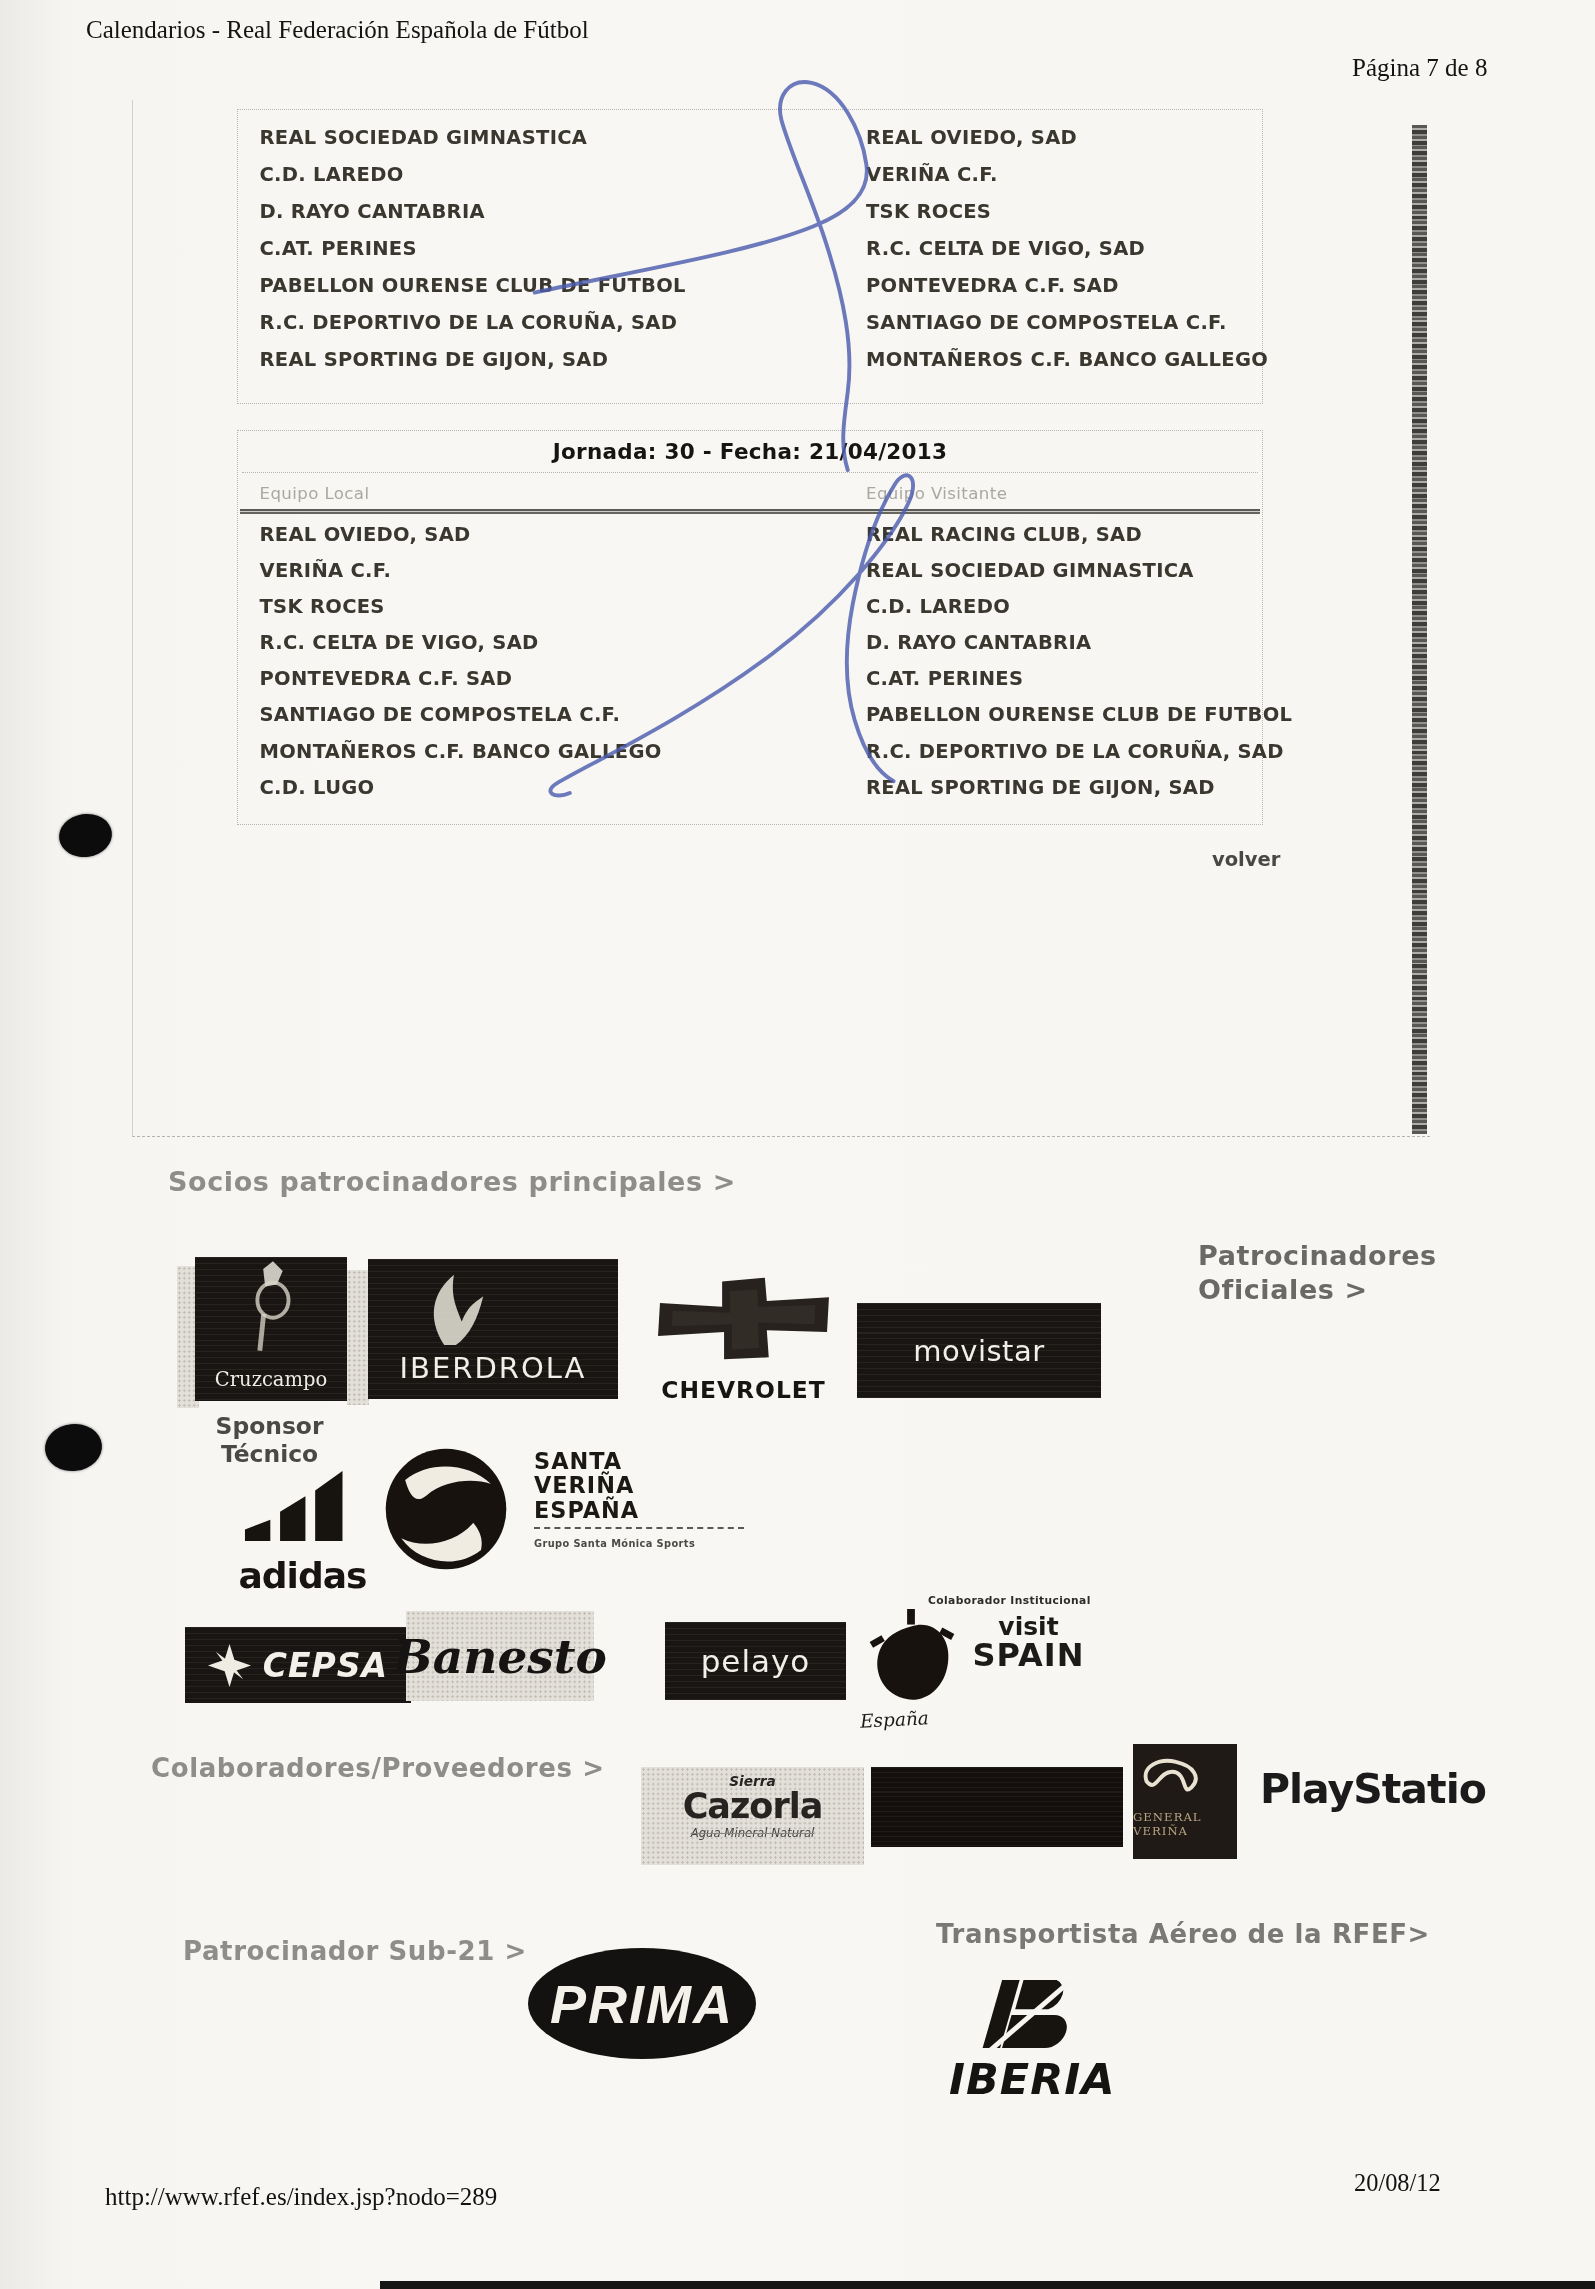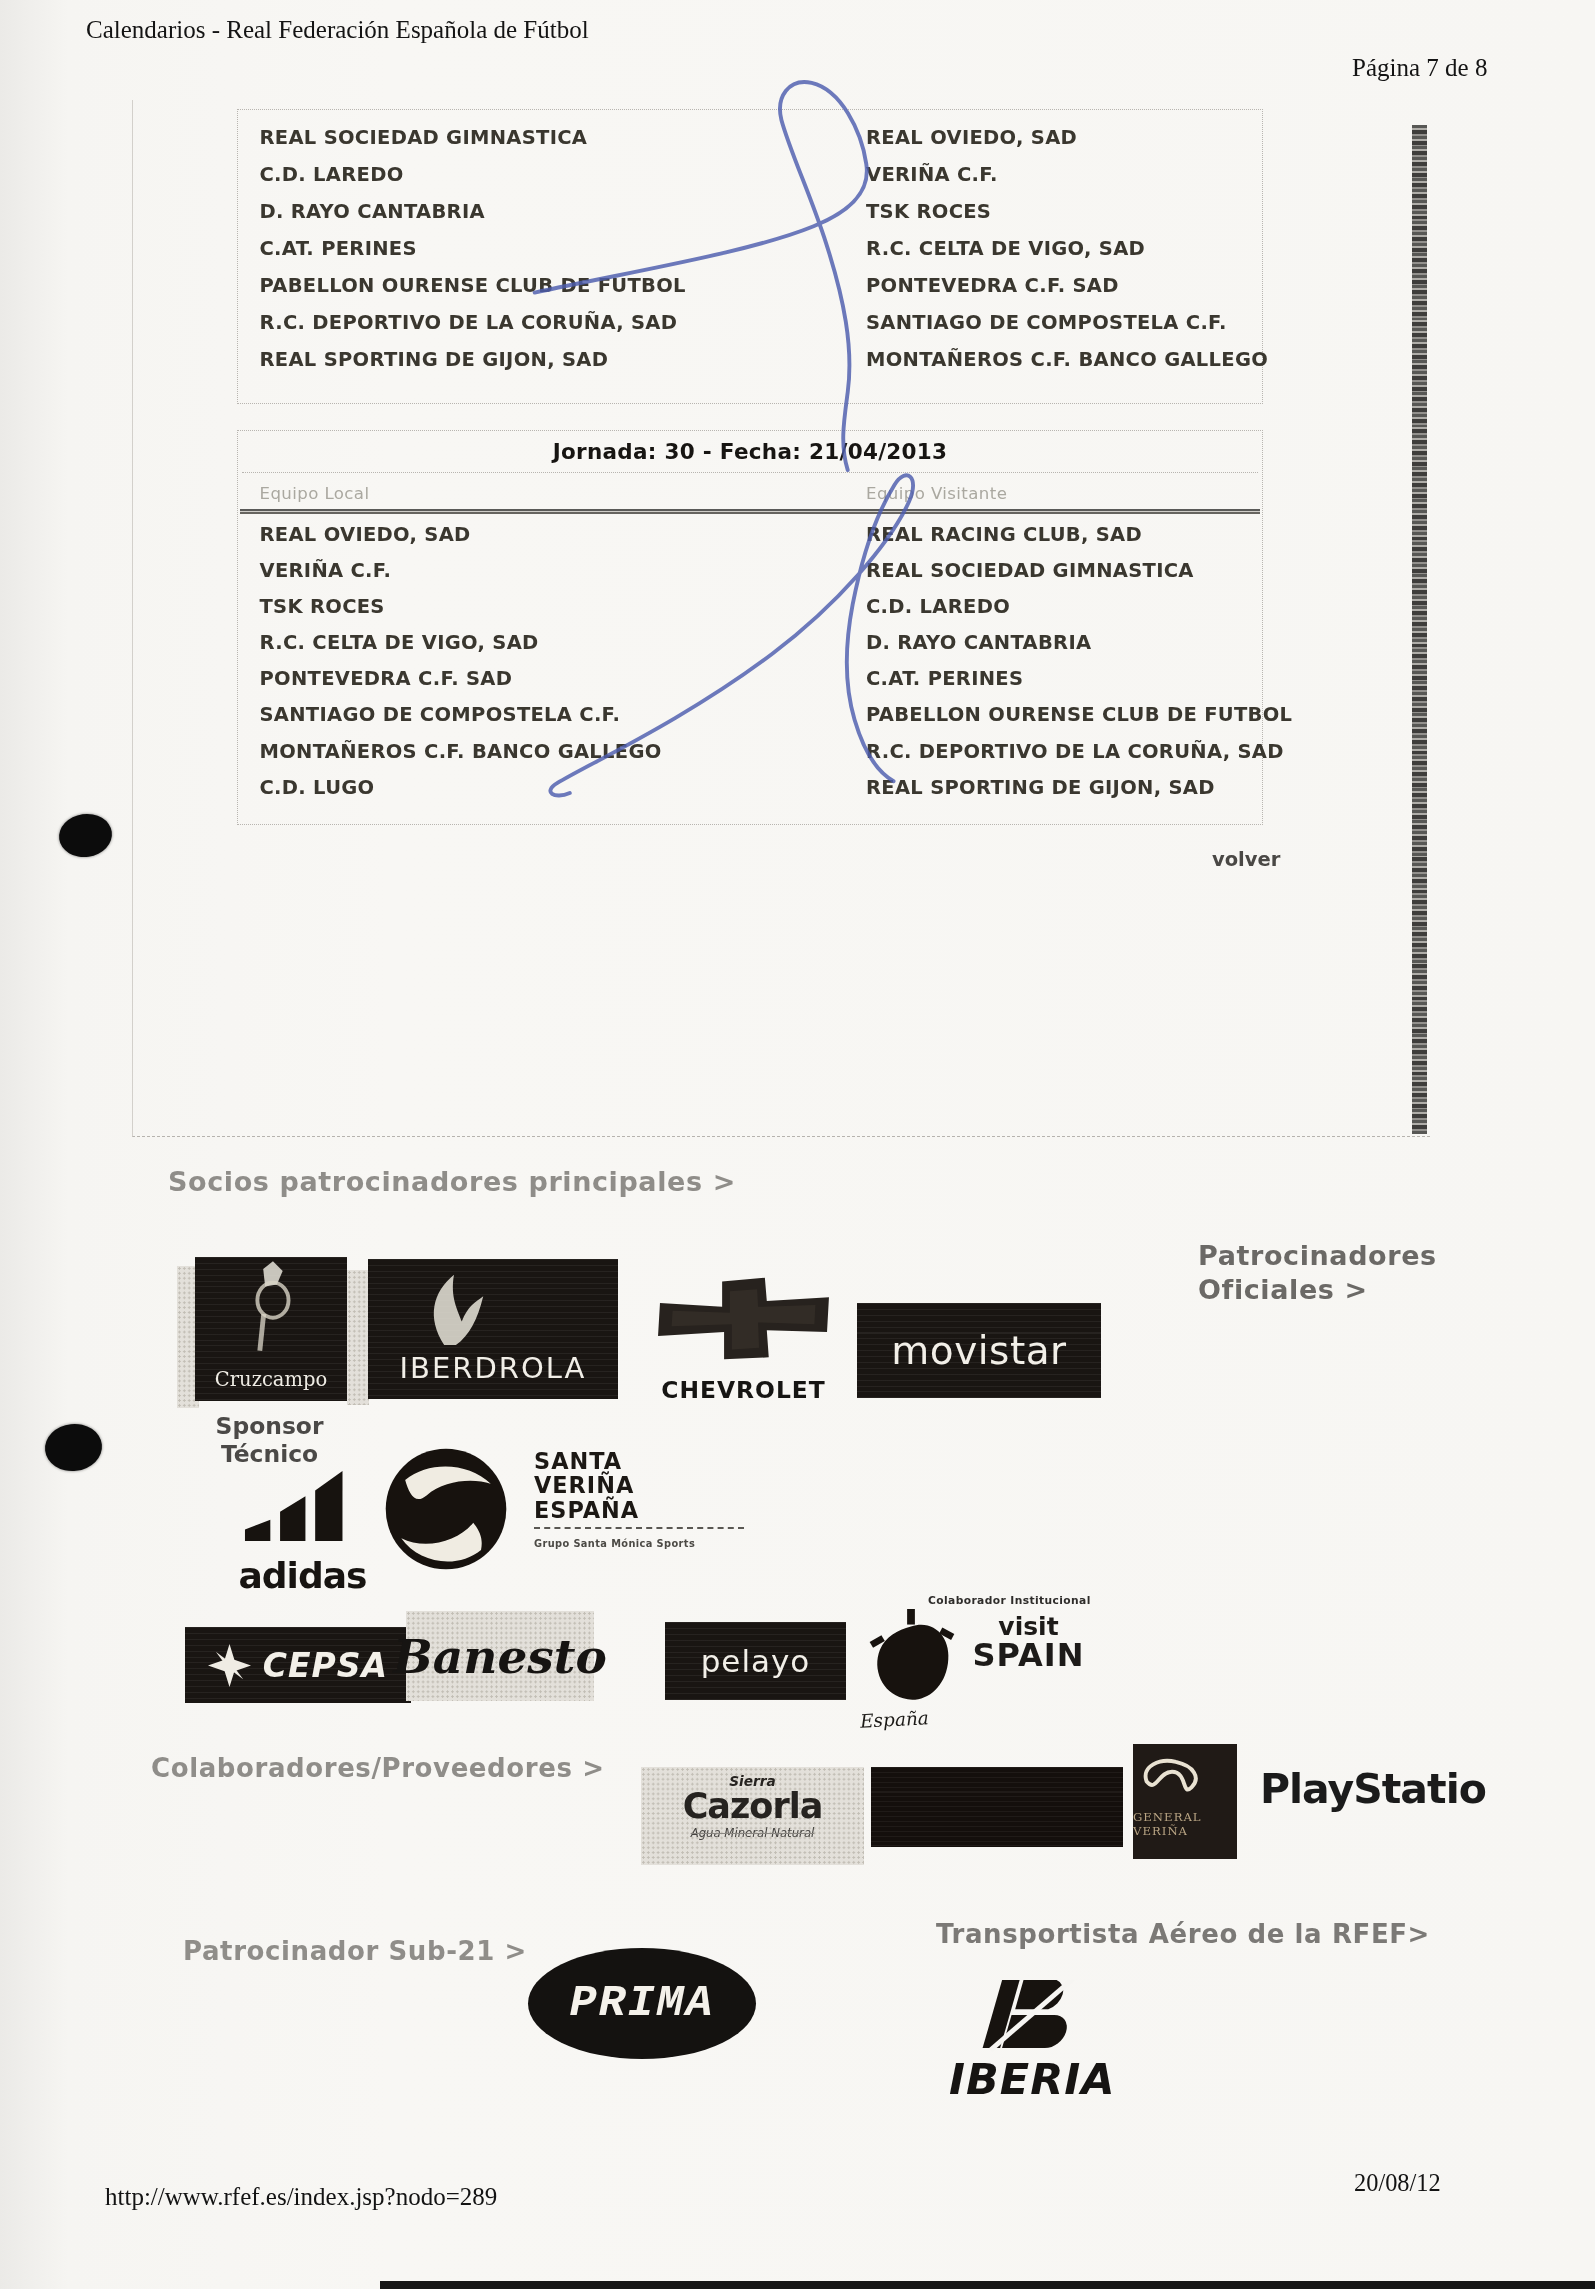--- a/index.html
+++ b/index.html
@@ -51,21 +51,21 @@
     background-image:repeating-linear-gradient(180deg,rgba(255,255,255,.06) 0 1px,rgba(0,0,0,0) 1px 5.9px);}
   .speck{background-color:#e3e0da;
     background-image:radial-gradient(#c2beb5 1px,rgba(0,0,0,0) 1.2px);background-size:4.9px 4.9px;}
   .cruzcampo{left:195px;top:1257px;width:152px;height:144px;}
   .cruz-label{position:absolute;left:0;right:0;bottom:9.8px;text-align:center;font-size:19.5px;color:#efece4;font-family:"DejaVu Serif",serif;}
   .iberdrola{left:368px;top:1259px;width:250px;height:140px;}
   .iber-label{position:absolute;left:0;right:0;bottom:13.7px;text-align:center;font-size:29px;letter-spacing:2px;color:#f1eee7;}
   .chevy{left:648px;top:1268px;width:191px;height:138px;text-align:center;}
   .chevy-label{position:absolute;left:0;right:0;bottom:2px;font-size:23.4px;font-weight:bold;letter-spacing:1px;color:#161513;}
   .movistar{left:857px;top:1303px;width:244px;height:95px;display:flex;align-items:center;justify-content:center;}
-  .movistar-label{font-size:39px;color:#f2efe8;letter-spacing:0.5px;}
+  .movistar-label{font-size:29px;color:#f2efe8;letter-spacing:0.5px;}
   .adidas{left:195px;top:1459px;width:215px;height:137px;text-align:center;}
   .adidas-label{position:absolute;left:0;right:0;bottom:0;font-size:36px;font-weight:bold;letter-spacing:-1px;color:#171411;}
   .sm-globe{left:376px;top:1441px;}
   .sm-text{left:534px;top:1449px;font-size:22.4px;line-height:24.4px;font-weight:bold;letter-spacing:1px;color:#1c1814;}
   .sm-dash{width:210px;border-top:2px dashed #5a5853;margin-top:4.9px;}
   .sm-small{font-size:9.8px;font-weight:bold;color:#4c4a45;letter-spacing:0.4px;margin-top:2.9px;}
   .cepsa{left:185px;top:1627px;width:226px;height:76px;display:flex;align-items:center;justify-content:center;gap:11.7px;}
   .cepsa-label{font-size:33px;font-weight:bold;font-style:italic;letter-spacing:1px;color:#f3f0e9;}
   .banesto{left:406px;top:1611px;width:188px;height:90px;display:flex;align-items:center;justify-content:center;}
   .banesto-label{font-family:"DejaVu Serif",serif;font-style:italic;font-weight:bold;font-size:47px;color:#161412;}
@@ -82,21 +82,21 @@
   .caz-main{font-size:35px;font-weight:bold;letter-spacing:-1px;line-height:35px;}
   .caz-sub{font-size:11.7px;font-style:italic;color:#454340;margin-top:2px;text-decoration:line-through;text-decoration-color:#8a8782;}
   .unkbox{left:871px;top:1767px;width:252px;height:80px;background:#140f0c;
     background-image:repeating-linear-gradient(180deg,rgba(255,255,255,.05) 0 1px,rgba(0,0,0,0) 1px 4.9px);}
   .goptica{left:1133px;top:1744px;width:104px;height:115px;background:#201a16;
     font-family:"DejaVu Serif",serif;color:#b9a584;}
   .go-l{font-size:11.7px;line-height:13.7px;letter-spacing:1px;}
   .ps-label{left:1260px;top:1765px;font-size:41px;font-weight:bold;letter-spacing:-1px;color:#1b1b1b;}
   .prima{left:528px;top:1948px;width:228px;height:111px;background:#141210;border-radius:50%;
     display:flex;align-items:center;justify-content:center;}
-  .prima-label{font-family:Liberation Mono, monospace;font-style:italic;font-weight:bold;font-size:45px;letter-spacing:2px;color:#f4f1ea;}
+  .prima-label{font-family:Liberation Sans, sans-serif;font-style:italic;font-weight:bold;font-size:54px;letter-spacing:2px;color:#f4f1ea;}
   .iberia-mark{left:961px;top:1980px;}
   .iberia-label{left:949px;top:2054px;font-size:43px;font-weight:bold;font-style:italic;letter-spacing:1px;color:#161412;}
   .pen{left:0;top:0;width:1596px;height:2290px;pointer-events:none;z-index:6;}
 </style>
 </head>
 <body>
 
 <div class="page">
 
   <div class="abs serif hdr-left">Calendarios - Real Federación Española de Fútbol</div>

